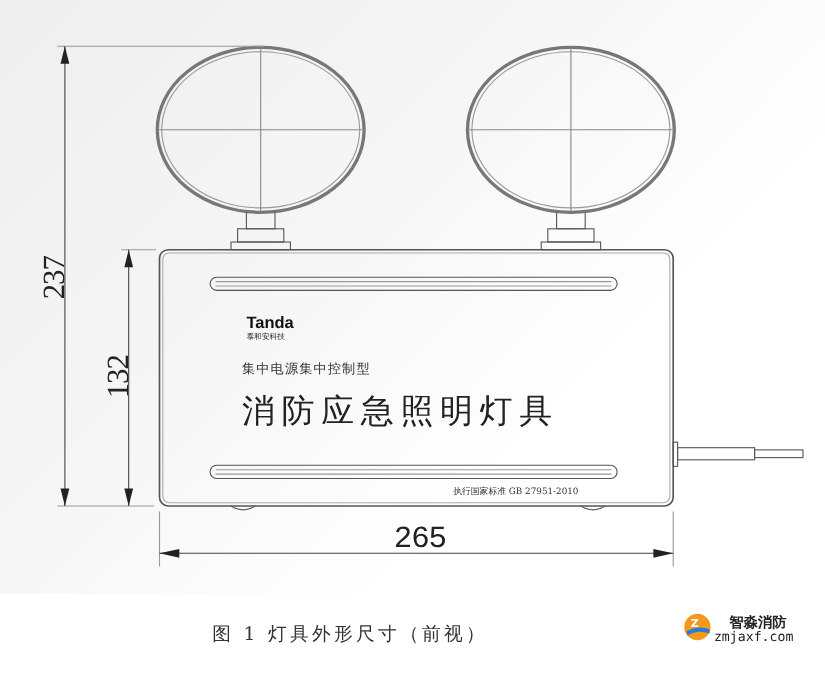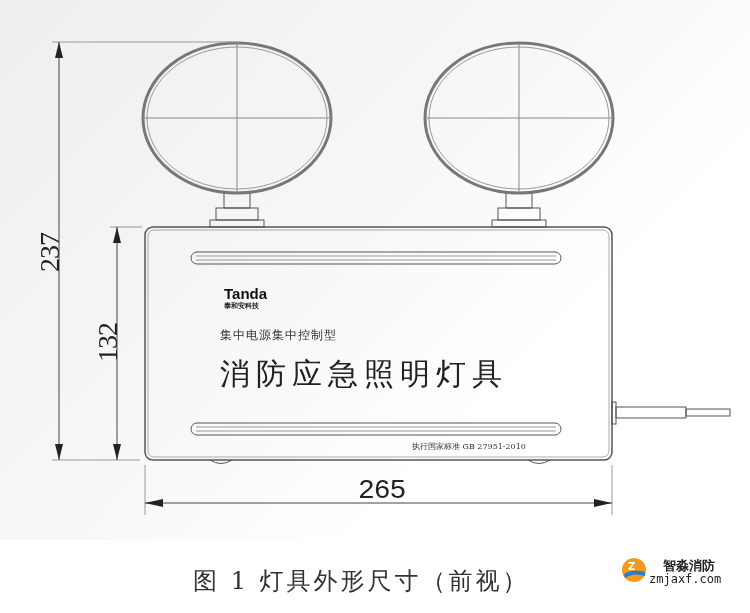--- a/index.html
+++ b/index.html
@@ -4,25 +4,25 @@
 <style>
   html, body { margin:0; padding:0; }
   body { width:750px; height:613px; background:#ffffff; position:relative; overflow:hidden;
          font-family:"DejaVu Serif", serif; }
   .bg { position:absolute; left:0; top:0; width:750px; height:540px;
         background:linear-gradient(135deg,#eeeeee 0%,#f6f6f6 40%,#ffffff 70%); }
   svg.drawing { position:absolute; left:0; top:0; }
   .txt { position:absolute; white-space:nowrap; color:#222; }
   .dim { font-family:"Liberation Serif", serif; font-size:28px; color:#222; transform-origin:left top; letter-spacing:-1px;}
   .brand { left:224px; top:287px; font-family:"Liberation Sans", sans-serif; font-weight:bold; font-size:15px; line-height:14px; color:#111; }
-  .brand-sub { left:224px; top:301px; font-family:"DejaVu Sans", sans-serif; font-weight:bold; font-size:7px; color:#222; }
+  .brand-sub { left:224px; top:301px; font-family:"DejaVu Sans", sans-serif; font-weight:normal; font-size:7px; color:#222; }
   .subtitle { left:220px; top:327px; font-family:"DejaVu Sans", sans-serif; font-size:12px; letter-spacing:1px; color:#333; }
   .title { left:220px; top:354px; font-family:"DejaVu Sans", sans-serif; font-size:30px; letter-spacing:6px; color:#222; }
   .std { left:412px; top:441px; font-family:"DejaVu Serif", serif; font-size:8px; color:#333; }
-  .caption { left:193px; top:565px; font-family:"DejaVu Serif", serif; font-size:24px; letter-spacing:3px; color:#333; }
+  .caption { left:193px; top:565px; font-family:"DejaVu Serif", serif; font-size:17px; letter-spacing:3px; color:#333; }
   .wm-name { left:663px; top:557px; font-family:"DejaVu Sans", sans-serif; font-size:13px; font-weight:bold; color:#222; }
   .wm-url { left:649px; top:572px; font-family:"DejaVu Sans Mono", monospace; font-size:12px; color:#222; }
 </style>
 </head>
 <body>
 
 <div class="bg"></div>
 
 <svg class="drawing" width="750" height="540" viewBox="0 0 750 540">
   <g fill="none" stroke="#555" stroke-width="1">

